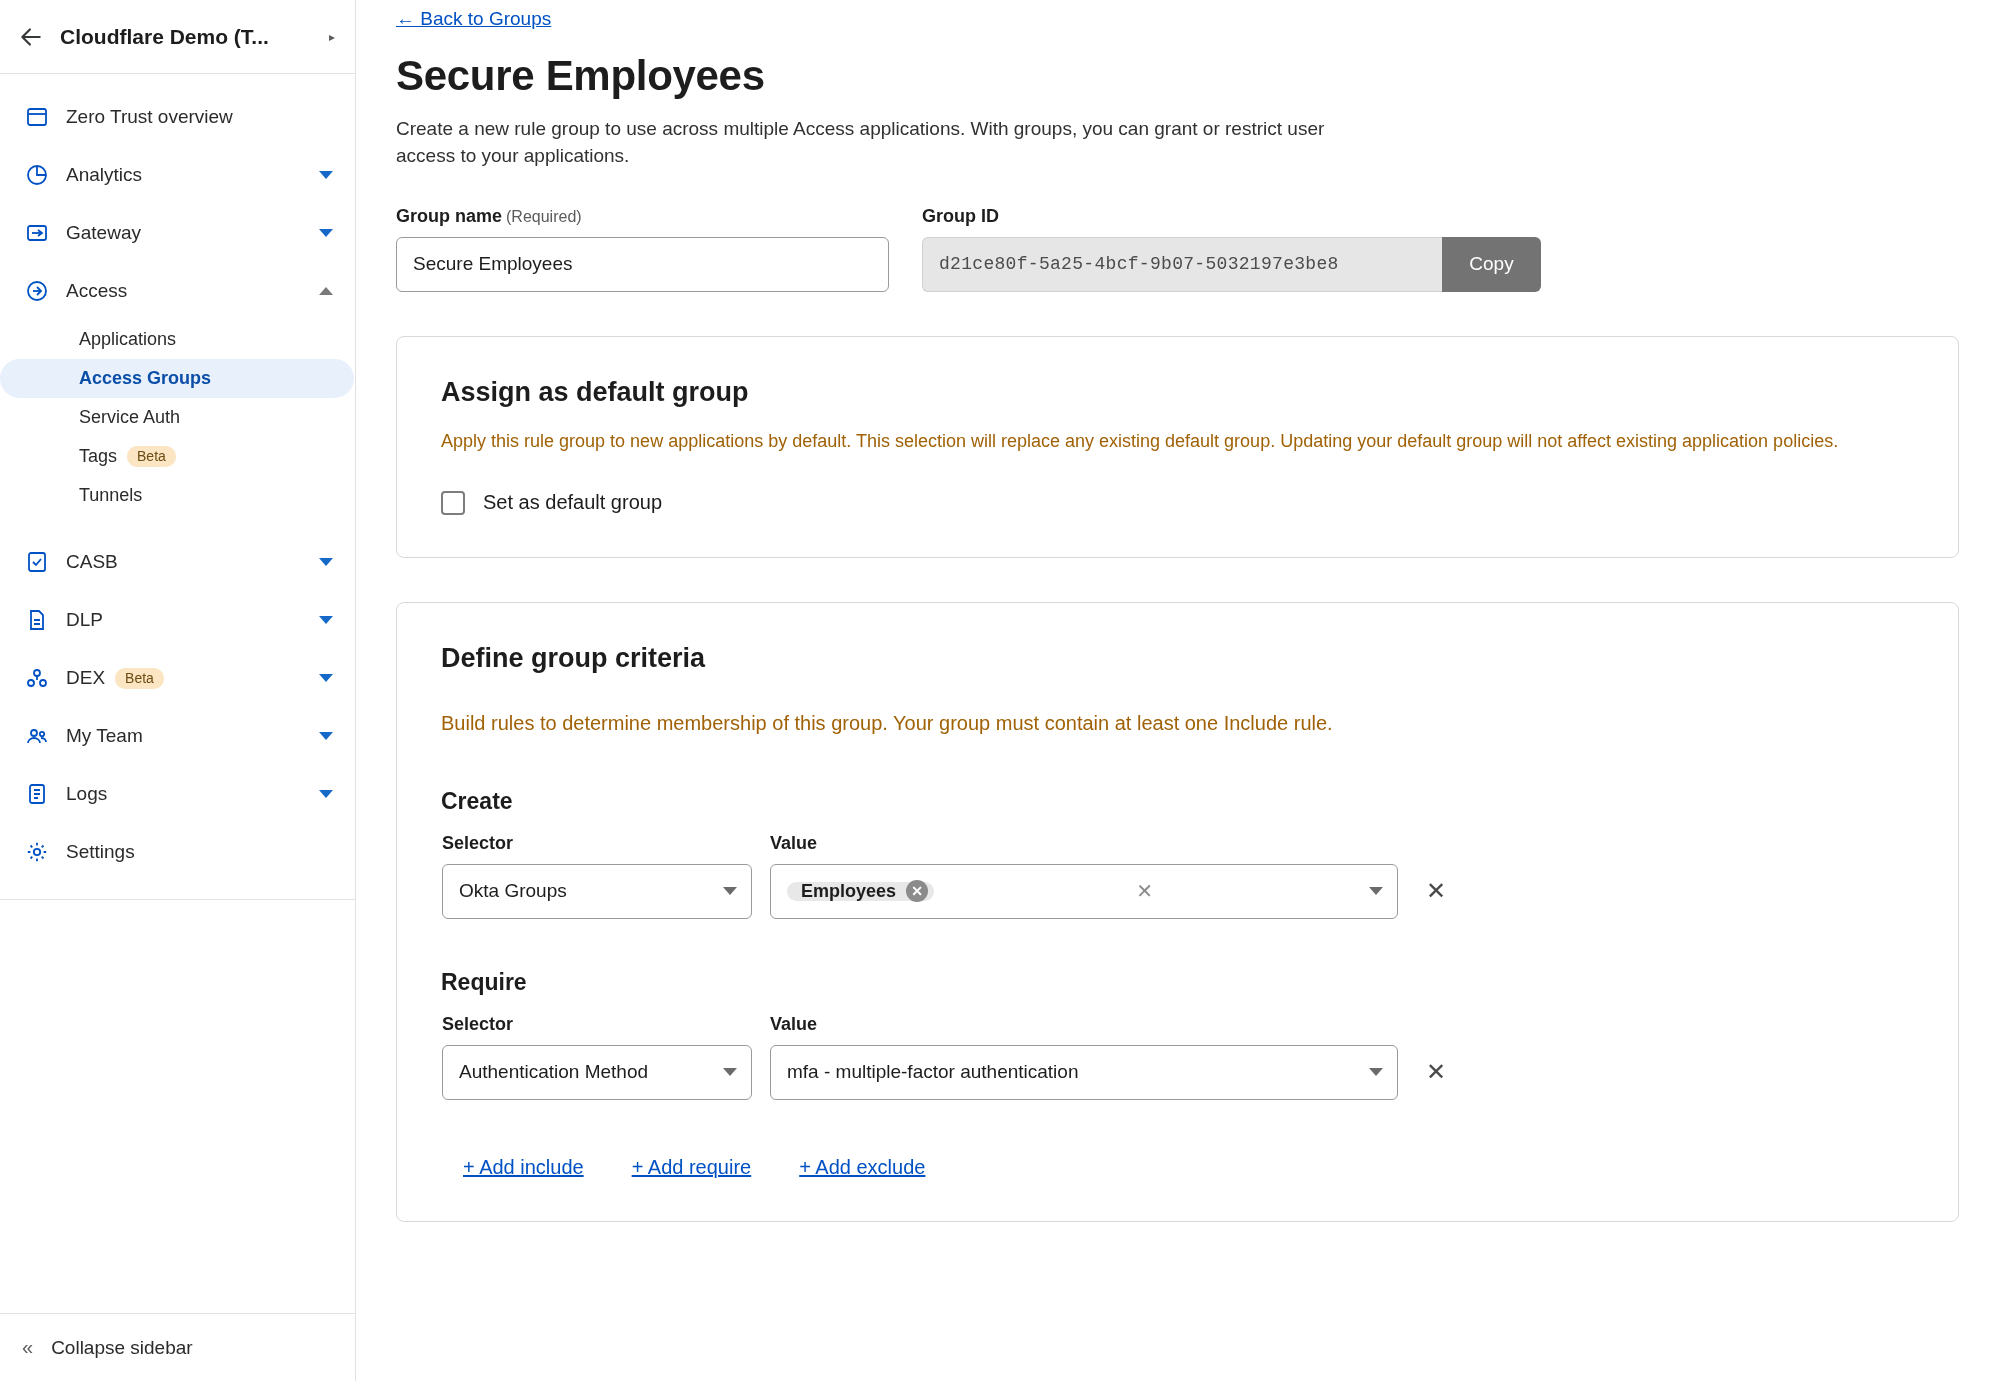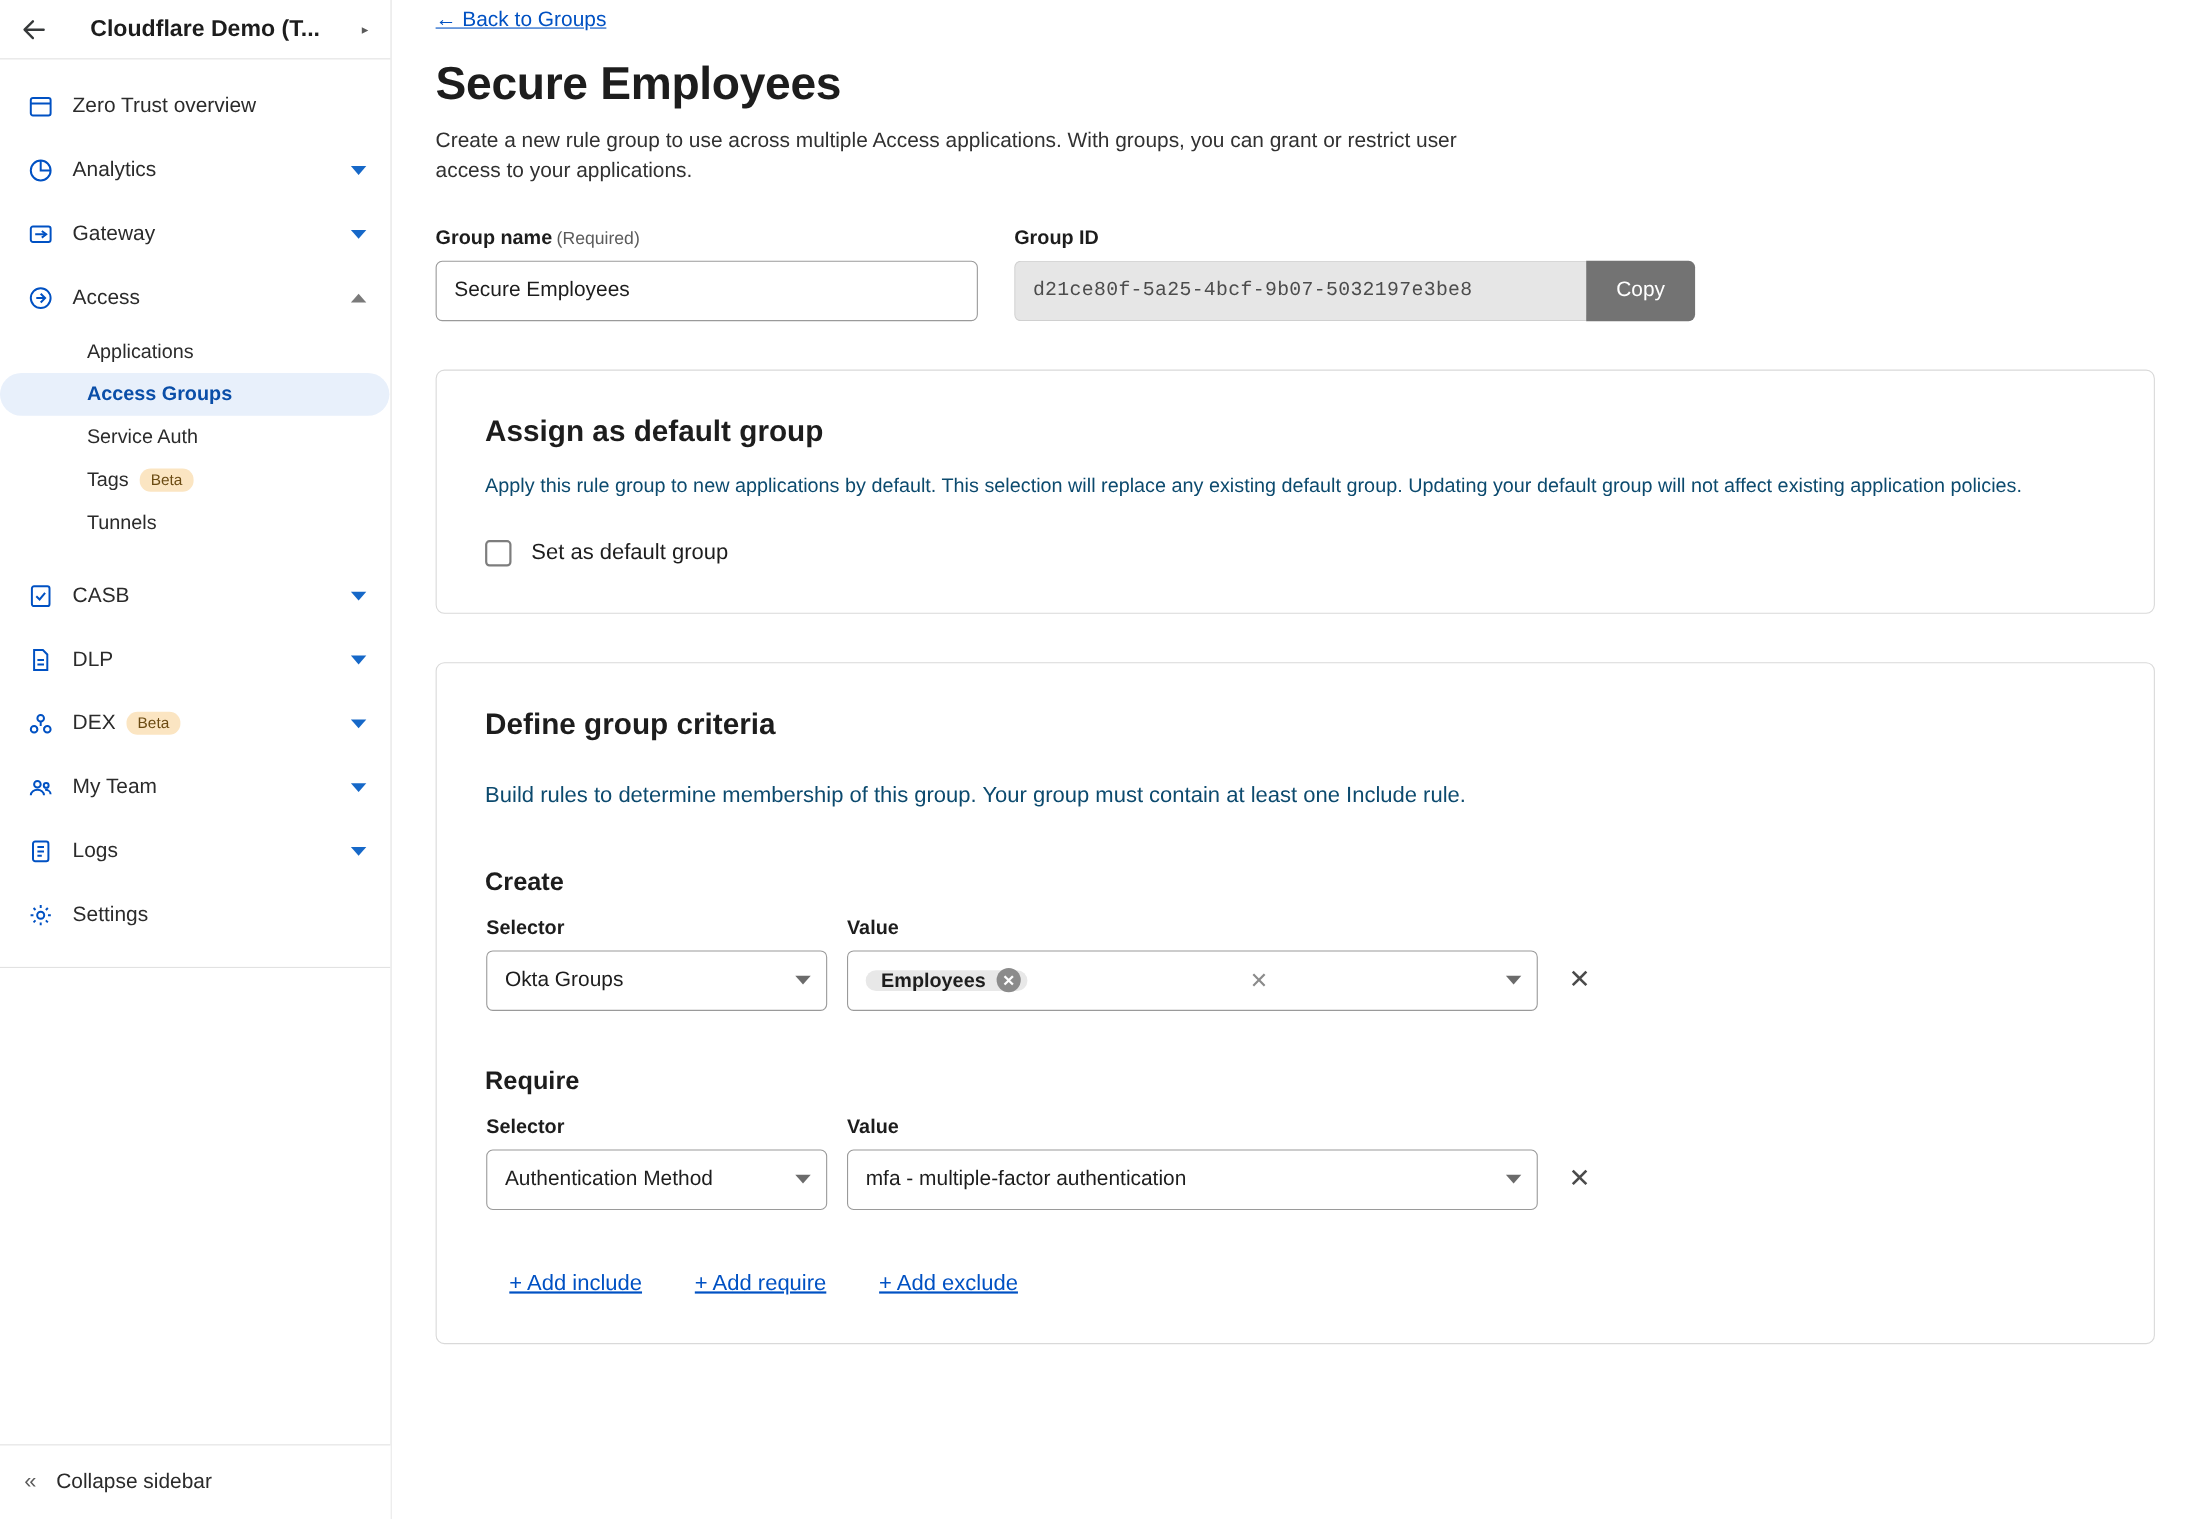--- a/index.html
+++ b/index.html
@@ -22,27 +22,26 @@
     width: 356px;
     min-width: 356px;
     height: 1381px;
     background: #ffffff;
     border-right: 1px solid #e2e2e2;
     position: relative;
     display: flex;
     flex-direction: column;
   }
   .sb-header {
-    height: 54px;
+    height: 74px;
     display: flex;
     align-items: center;
     gap: 16px;
     padding: 0 20px 0 18px;
     border-bottom: 1px solid #e2e2e2;
-    text-align: center;
   }
   .sb-back {
     width: 26px; height: 26px;
     display: flex; align-items: center; justify-content: center;
     color: #36393a;
     flex: 0 0 auto;
   }
   .sb-account {
     font-size: 21px;
     font-weight: bold;
@@ -239,21 +238,21 @@
     padding: 40px 44px 42px;
     background: #fff;
   }
   .card h2 {
     font-size: 27px;
     font-weight: bold;
     color: #1d1d1d;
   }
   .card p.muted {
     font-size: 18px;
-    color: #0c4a6e;
+    color: #a16207;
     line-height: 1.5;
     margin-top: 20px;
     max-width: 1420px;
   }
   .checkbox-row {
     display: flex;
     align-items: center;
     gap: 18px;
     margin-top: 36px;
   }

